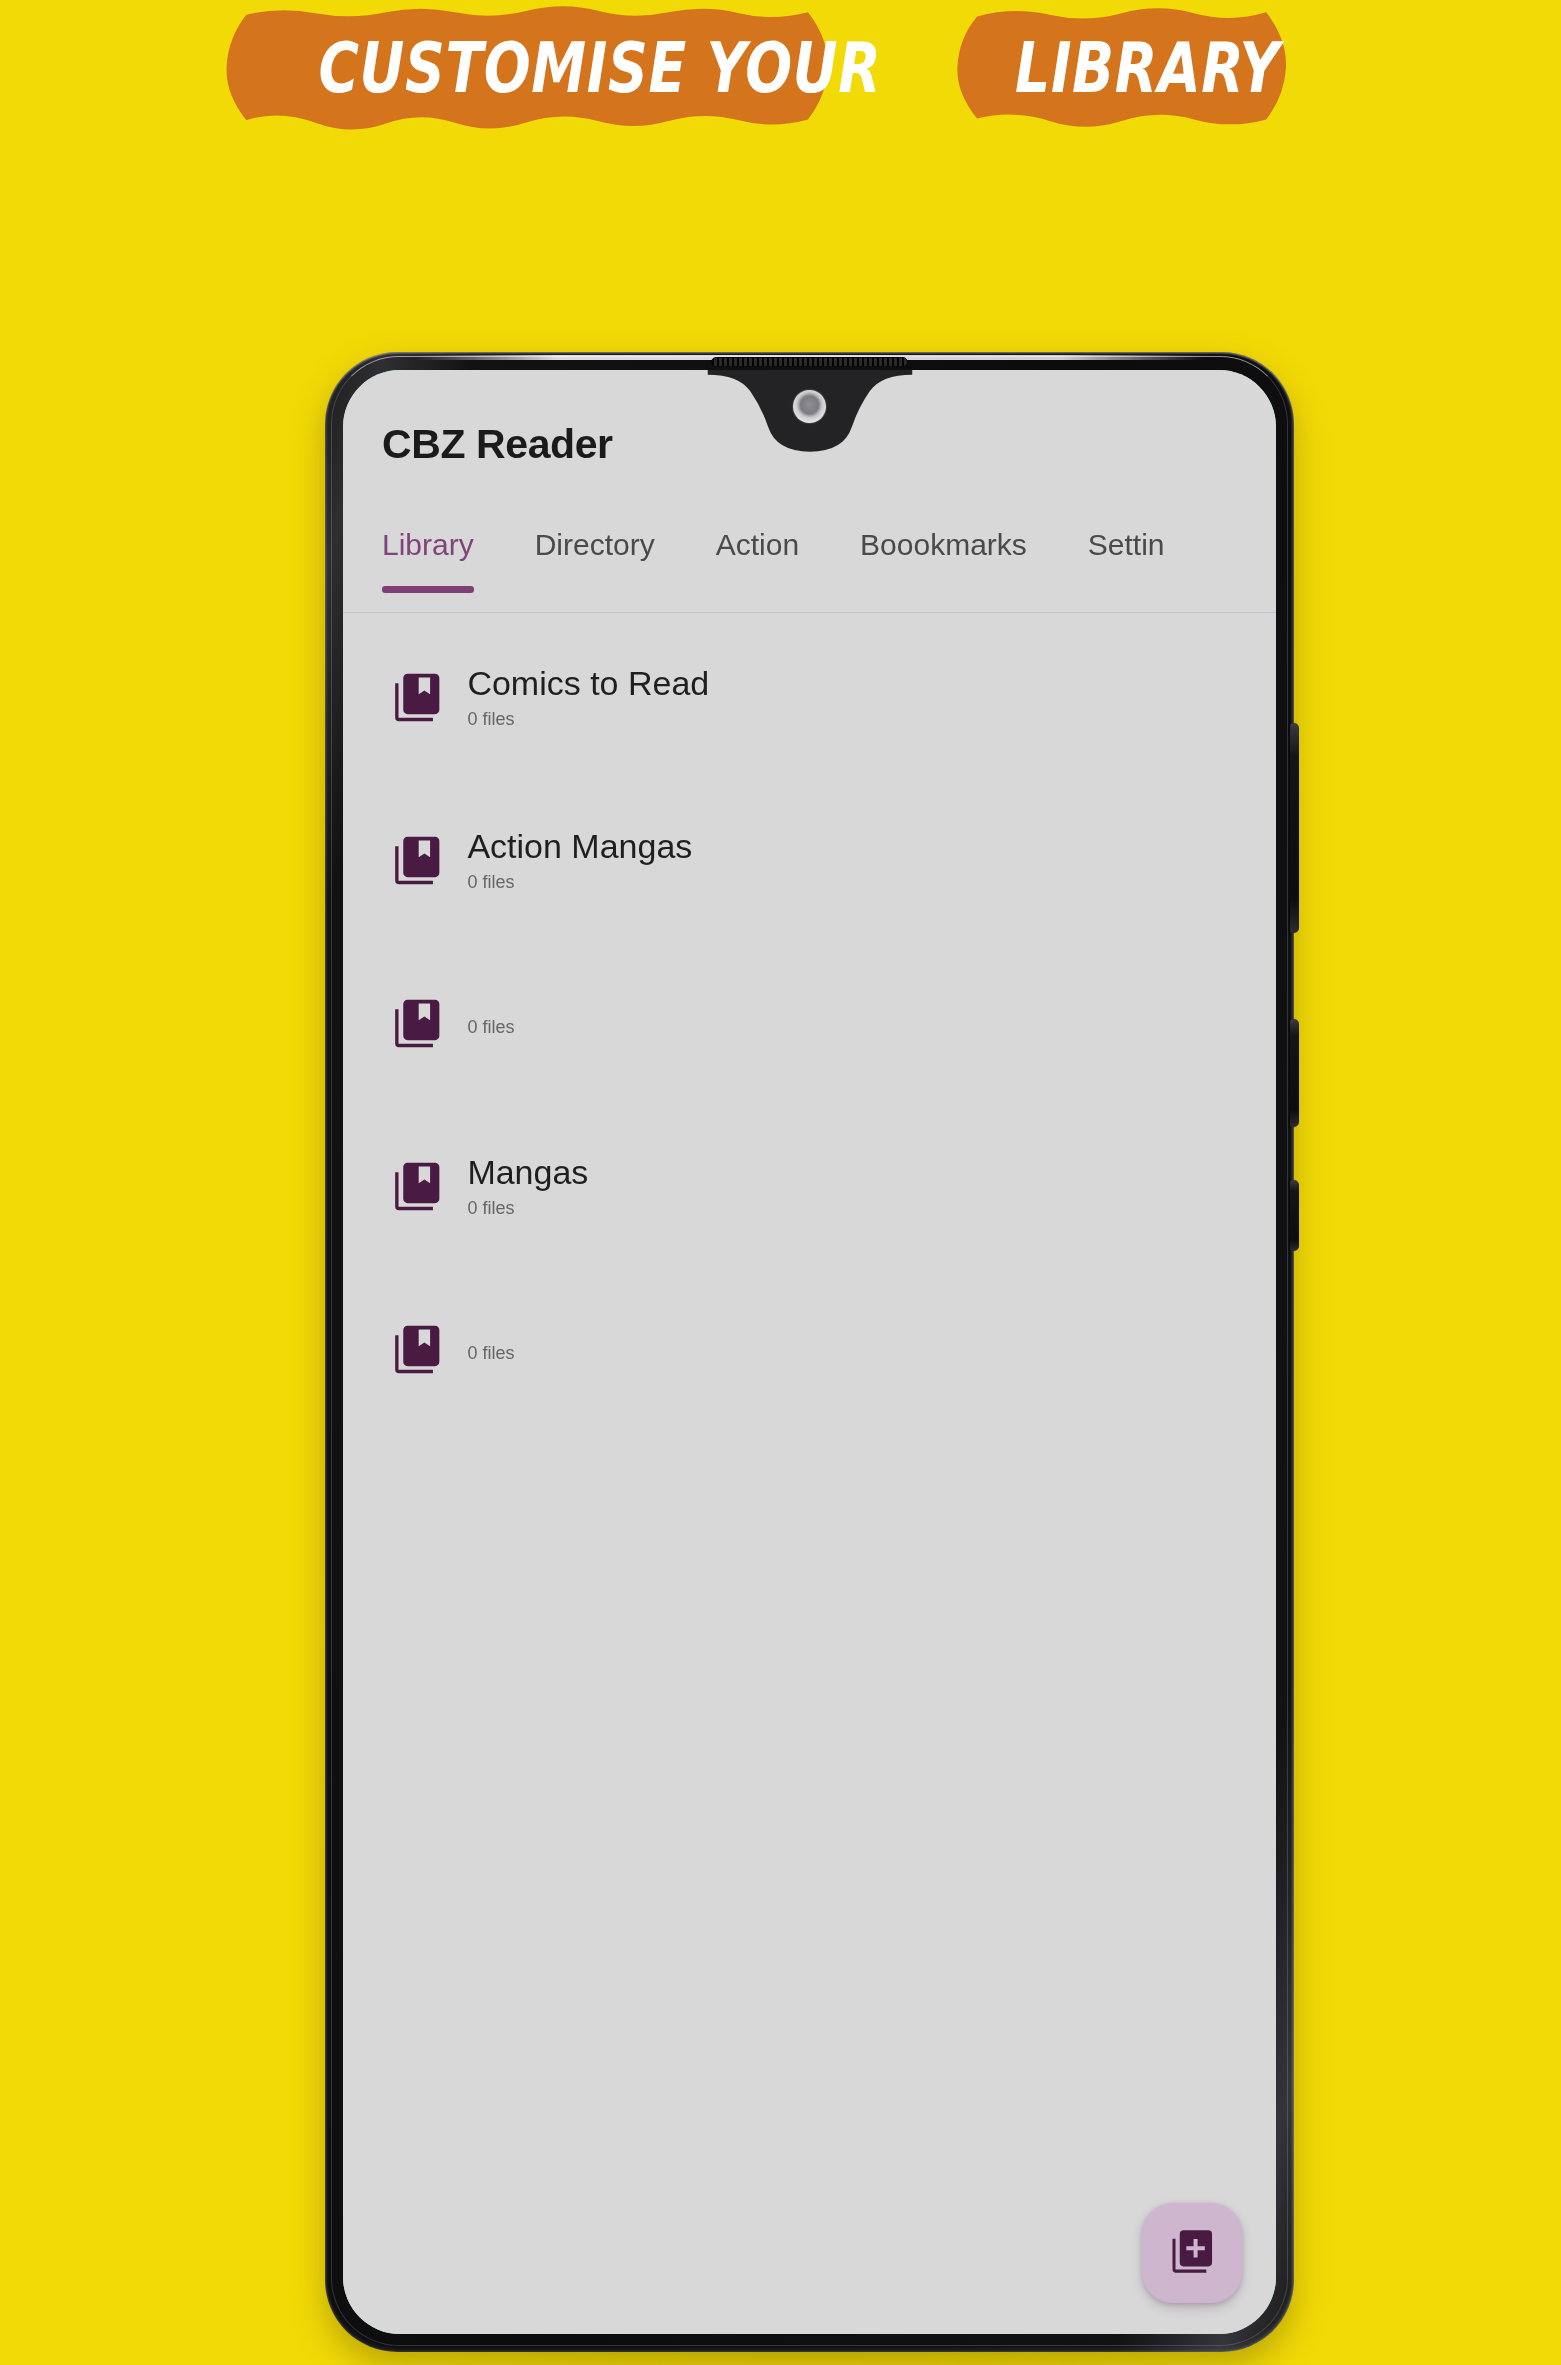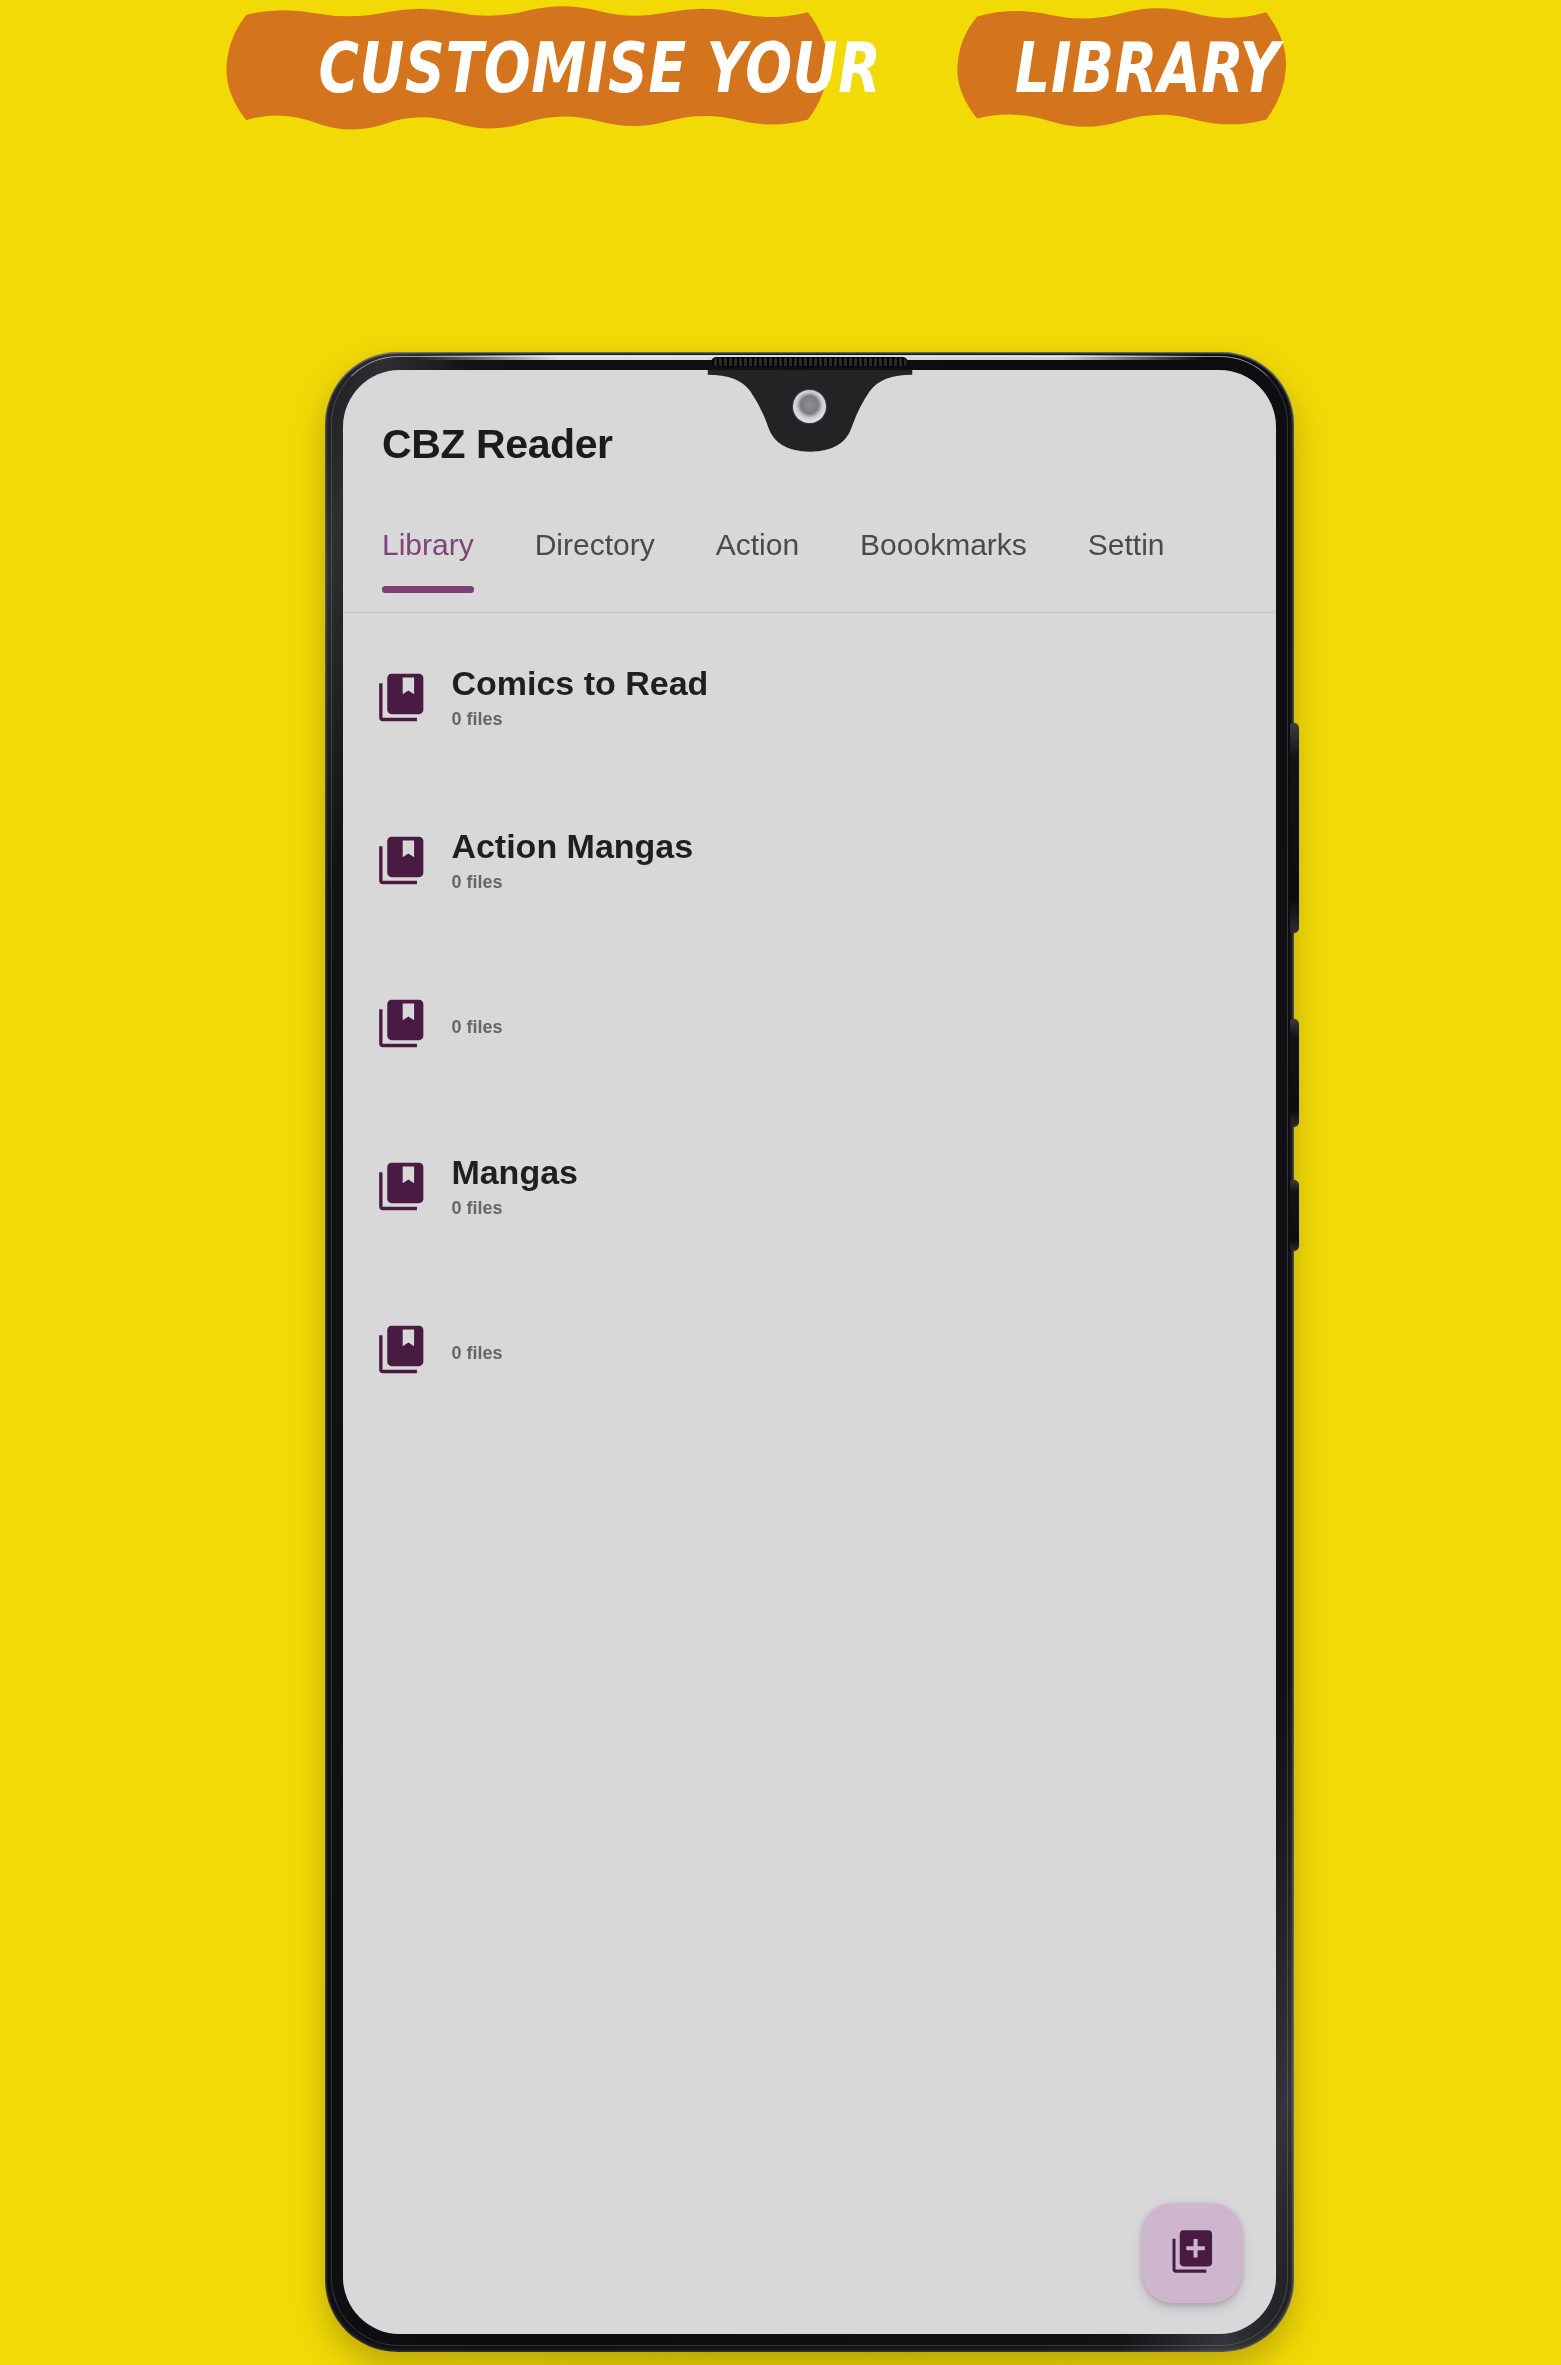--- a/index.html
+++ b/index.html
@@ -133,21 +133,21 @@
     border: 0.8px solid #0a0a0a;
     z-index: 5;
   }
 
   
   #phone-screen {
     position: absolute;
     left: 18px; top: 18px;
     width: 933px; height: 1964px;
     border-radius: 57px;
-    background: #a21caf;
+    background: #86efac;
     overflow: hidden;
     z-index: 2;
   }
 
   
   #notch-waterdrop {
     position: absolute;
     left: 50%;
     top: -1.6px;
     transform: translateX(-50%);
@@ -216,24 +216,23 @@
     bottom: -31px;
     width: 100%;
     height: 6.6px;
     border-radius: 3.3px;
     background: #7C3F76;
   }
 
   
   #library-list {
     position: absolute;
-    left: 0;
+    left: 16px;
     top: 246px;
     width: 1099px;
-    font-weight: bold;
   }
   .library-row {
     position: relative;
     height: 163px;
     display: flex;
     align-items: center;
     padding: 0 39px 0 30px;
   }
   .row-icon {
     flex: 0 0 auto;

